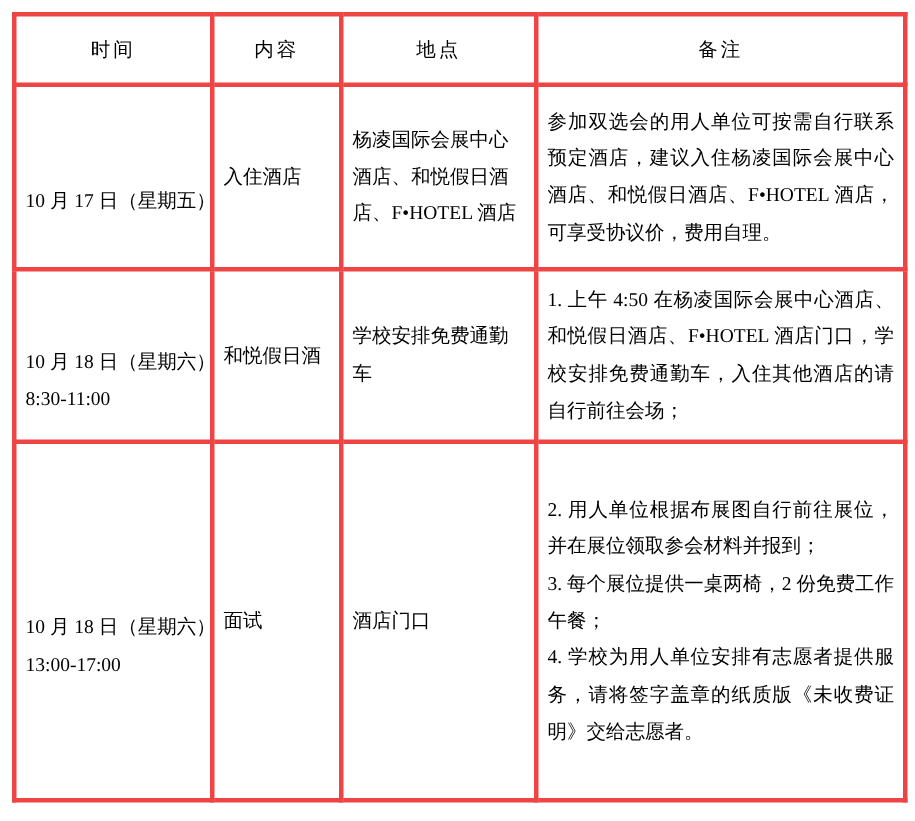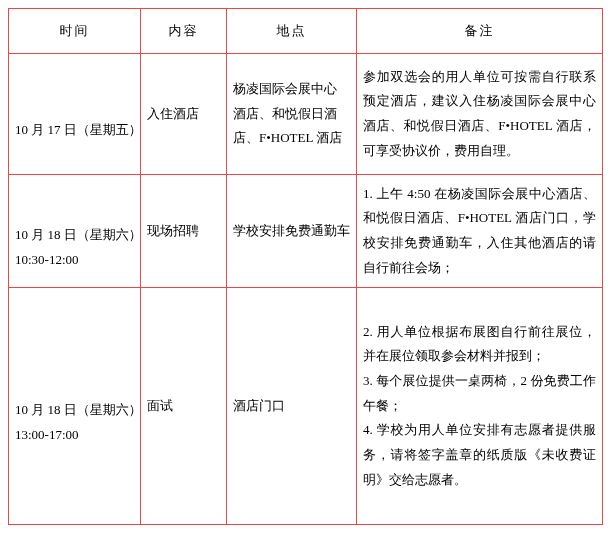--- a/index.html
+++ b/index.html
@@ -21,21 +21,21 @@
     box-sizing: border-box;
     padding: 8px 8px 0 8px;
   }
   table.schedule {
     border-collapse: collapse;
     width: 594px;
     table-layout: fixed;
     margin: 0;
   }
   table.schedule td, table.schedule th {
-    border: 1px solid #ef4444;
+    border: 3px solid #ef4444;
     vertical-align: middle;
     padding: 4px 6px;
     font-size: 13px;
     line-height: 1.9;
     font-weight: normal;
   }
   col.c-time { width: 132px; }
   col.c-content { width: 86px; }
   col.c-place { width: 130px; }
   col.c-remark { width: 246px; }
@@ -98,23 +98,23 @@
           <span class="line">酒店、和悦假日酒</span>
           <span class="line">店、F•HOTEL 酒店</span>
         </td>
         <td class="cell-justify" rowspan="1">
           <span class="remark-para">参加双选会的用人单位可按需自行联系预定酒店，建议入住杨凌国际会展中心酒店、和悦假日酒店、F•HOTEL 酒店，可享受协议价，费用自理。</span>
         </td>
       </tr>
       <tr class="row-fair">
         <td class="cell-center time-block">
           <span class="line nowrap">10 月 18 日（星期六）</span>
-          <span class="line">10:30-12:00</span>
+          <span class="line">8:30-11:00</span>
         </td>
-        <td class="cell-center">现场招聘</td>
+        <td class="cell-center">和悦假日酒</td>
         <td class="cell-center">
           <span class="line">学校安排免费通勤车</span>
         </td>
         <td class="cell-justify">
           <span class="remark-para">1. 上午 4:50 在杨凌国际会展中心酒店、和悦假日酒店、F•HOTEL 酒店门口，学校安排免费通勤车，入住其他酒店的请自行前往会场；</span>
         </td>
       </tr>
       <tr class="row-interview">
         <td class="cell-center time-block">
           <span class="line nowrap">10 月 18 日（星期六）</span>

